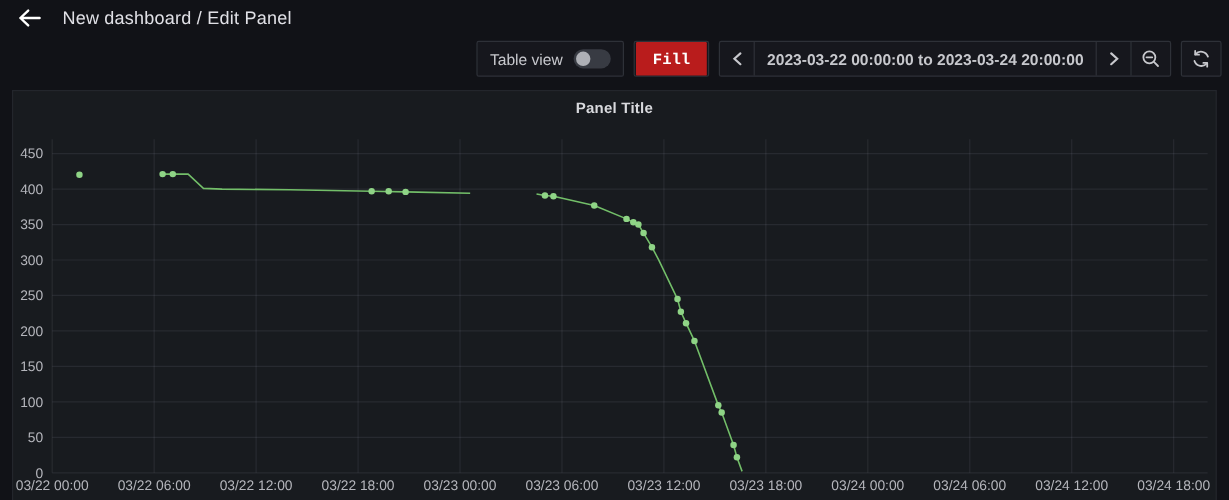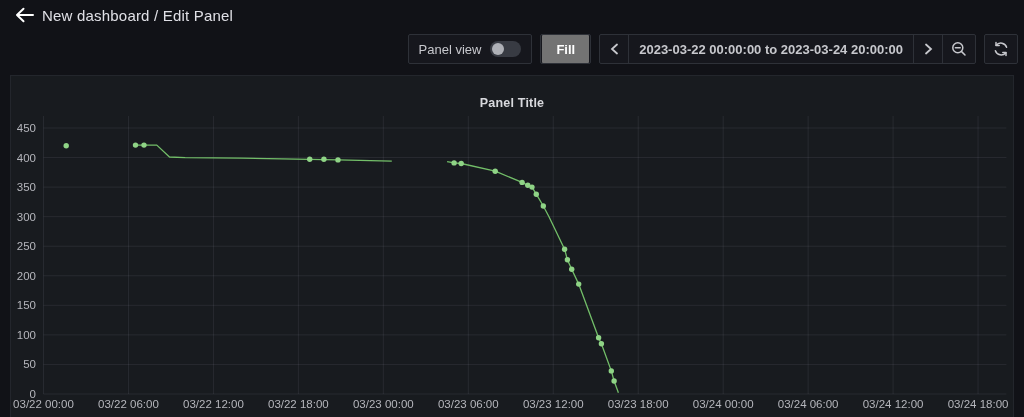--- a/index.html
+++ b/index.html
@@ -4,70 +4,70 @@
 <style>
   * { margin:0; padding:0; box-sizing:border-box; }
   html,body { width:1024px; height:417px; overflow:hidden; background:#111217;
     font-family:"Liberation Sans", sans-serif; }
 
   
   .navbar { position:absolute; left:0; top:0; width:1024px; height:30px;
     display:flex; align-items:center; }
   .back-btn { width:34px; height:26px; margin-left:8px; display:flex; align-items:center;
     justify-content:center; cursor:pointer; }
-  .nav-title { color:#e0e0e6; font-size:15px; letter-spacing:.2px; }
+  .nav-title { color:#e0e0e6; font-size:15px; margin-left:10px; letter-spacing:.2px; }
 
   
   .toolbar { position:absolute; top:34px; right:6px; display:flex; gap:8px; height:30px; }
   .tb-box { background:#16171d; border:1px solid #2e3138; border-radius:2px;
     display:flex; align-items:center; height:30px; }
   .tableview { padding:0 10px; gap:9px; }
   .tableview .lbl { color:#c7c8cd; font-size:13px; }
   .toggle { width:31px; height:16px; background:#383b43; border-radius:9px; position:relative;
     cursor:pointer; }
   .toggle .knob { position:absolute; left:2px; top:2px; width:12px; height:12px;
     border-radius:50%; background:#aeb0b6; }
   .btngroup .gbtn { padding:0 14px; height:28px; display:flex; align-items:center;
     color:#9da0a8; font-size:13px; font-weight:600; cursor:pointer; border-radius:1px; }
-  .btngroup .gbtn.active { background:#737373; color:#ffffff; }
+  .btngroup .gbtn.active { background:#b91c1c; color:#ffffff;font-family:Liberation Mono, monospace; }
   .timegroup { }
   .timegroup .tbtn { height:28px; display:flex; align-items:center; justify-content:center;
     cursor:pointer; color:#c7c8cd;flex-direction:column; }
   .timegroup .sep { width:1px; height:28px; background:#2e3138; }
   .icon-btn { width:28px; }
   .timerange { padding:0 10px; gap:8px; font-size:13px; font-weight:600; color:#d0d1d6;
     white-space:nowrap; }
   .refresh-btn { width:34px; justify-content:center; display:flex; align-items:center;
     cursor:pointer; color:#c7c8cd; }
   svg.ic { display:block; }
 
   
   .panel { position:absolute; left:10px; top:75px; width:1004px; height:480px;
     background:#181b1f; border:1px solid #23262c; }
   .panel-header { height:28px; display:flex; align-items:center; justify-content:center;
-    cursor:pointer;margin-top:13px; }
+    cursor:pointer; }
   .panel-title { color:#d8d9dd; font-size:12.5px; font-weight:700; letter-spacing:.2px; }
   #chart { position:absolute; left:0; top:0; overflow:visible; }
 </style>
 </head>
 <body>
 
 <div class="navbar">
   <div class="back-btn">
     <svg class="ic" width="20" height="16" viewBox="0 0 20 16">
       <path d="M2 8 H18 M2 8 L8.5 1.8 M2 8 L8.5 14.2" stroke="#ffffff" stroke-width="2" fill="none" stroke-linecap="round" stroke-linejoin="round"></path>
     </svg>
   </div>
   <div class="nav-title">New dashboard / Edit Panel</div>
 </div>
 
 <div class="toolbar">
 
   <div class="tb-box tableview">
-    <span class="lbl">Panel view</span>
+    <span class="lbl">Table view</span>
     <div class="toggle">
       <div class="knob"></div>
     </div>
   </div>
 
   <div class="tb-box btngroup" style="padding:0 1px;">
     <div class="gbtn active">Fill</div>
   </div>
 
   <div class="tb-box timegroup">

